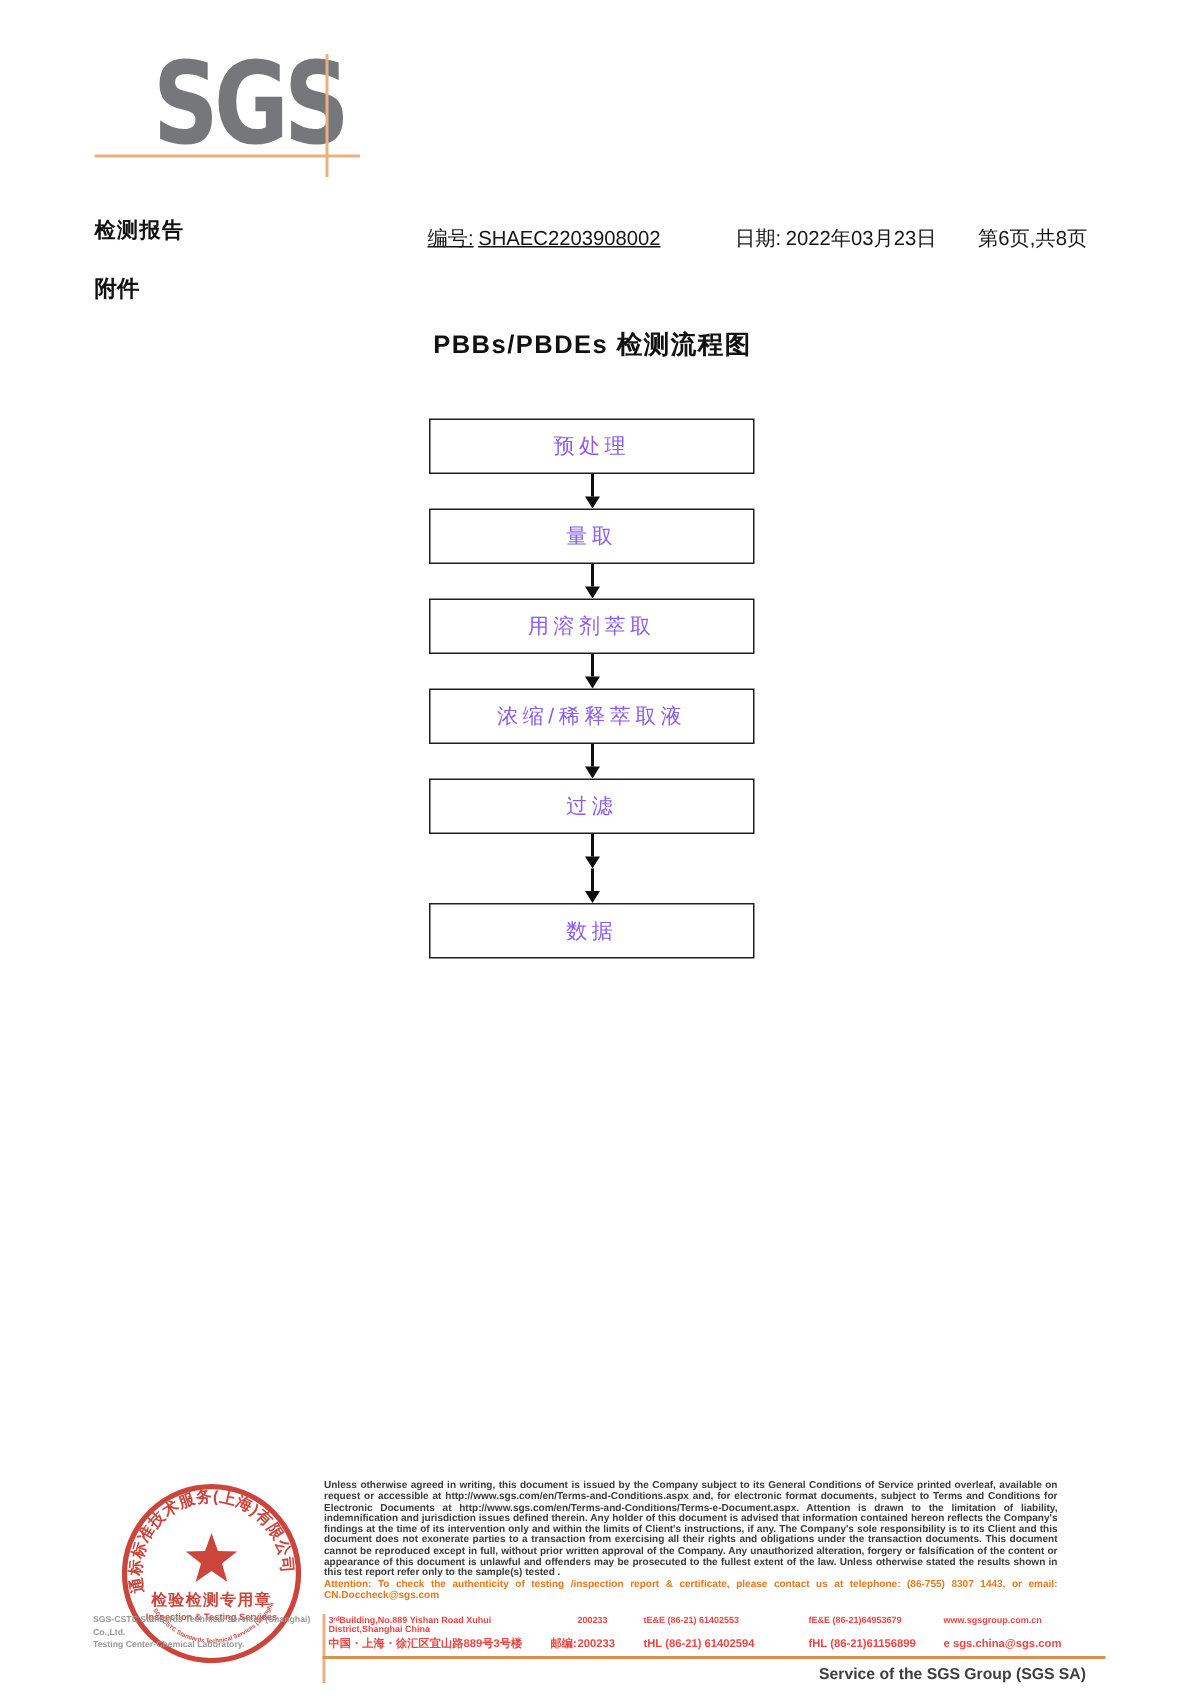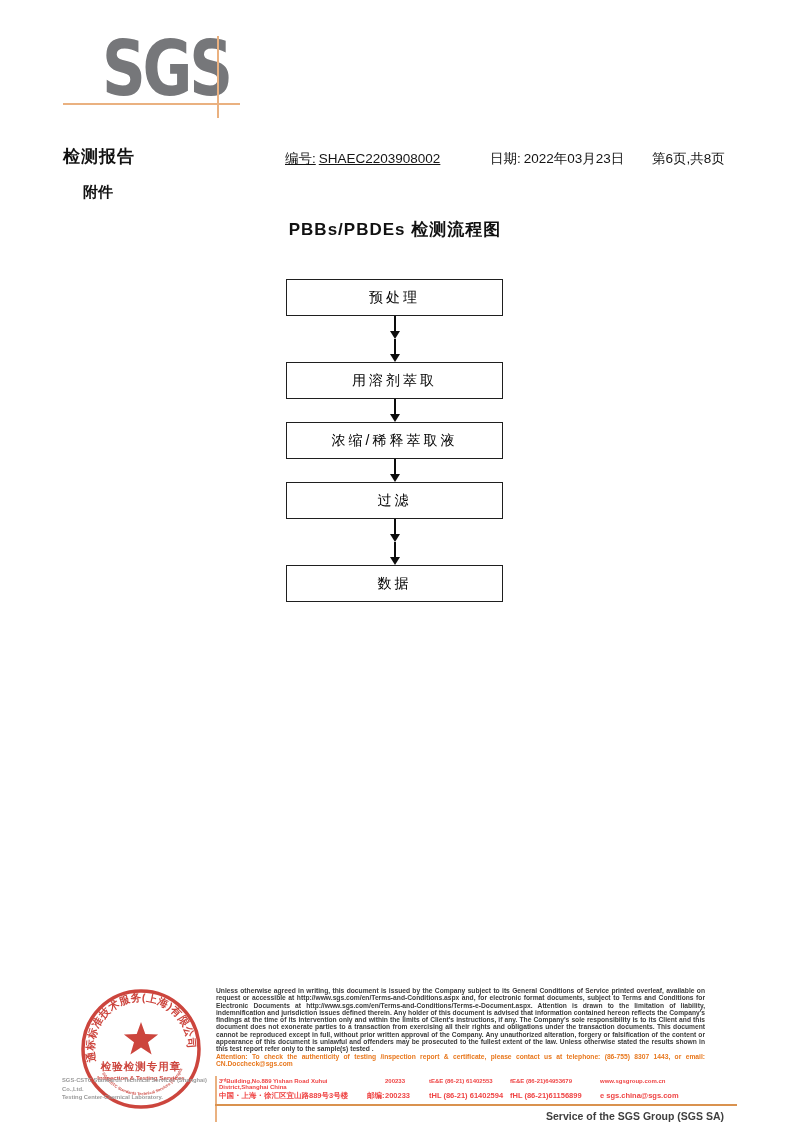--- a/index.html
+++ b/index.html
@@ -15,54 +15,54 @@
   }
   
   .logo-text{
     position:absolute;left:102px;top:31px;font-family:"DejaVu Sans",sans-serif;
     font-weight:bold;font-size:76px;line-height:1;color:var(--logo-gray);
     letter-spacing:-4px;transform:scaleX(0.8);transform-origin:left top;
   }
   .logo-hline{position:absolute;left:63px;top:103px;width:177px;height:2px;background:var(--line-orange);}
   .logo-vline{position:absolute;left:217px;top:36px;width:2px;height:82px;background:var(--line-orange);}
   
-  .report-title{position:absolute;left:63px;top:145px;font-size:17px;font-weight:bold;letter-spacing:1px;}
+  .report-title{position:absolute;left:63px;top:145px;font-size:14px;font-weight:bold;letter-spacing:1px;}
   .hmeta{position:absolute;top:150px;font-size:13.5px;color:#151515;}
   .hmeta .lbl{margin-right:3px;}
   .report-no{left:285px;text-decoration:underline;}
   .report-date{left:490px;}
   .page-info{left:652px;}
-  .attachment{position:absolute;left:63px;top:183px;font-size:15px;font-weight:bold;margin-left:20px;}
+  .attachment{position:absolute;left:63px;top:183px;font-size:15px;font-weight:bold;}
   
   .flow-title{position:absolute;left:236px;top:218px;width:318px;text-align:center;
     font-size:17px;font-weight:bold;letter-spacing:1px;}
   .flow-col{position:absolute;left:286px;top:279px;width:217px;display:flex;flex-direction:column;}
   .flow-box{
     height:37px;box-sizing:border-box;border:1px solid #1f1f1f;background:#fff;
     display:flex;align-items:center;justify-content:center;
-    font-size:14px;letter-spacing:3px;color:#000000;
+    font-size:14px;letter-spacing:3px;color:#8b5cf6;
   }
   .flow-arrow{height:23px;display:flex;flex-direction:column;align-items:center;}
   .flow-arrow::before{content:"";width:2px;flex:1;background:#0d0d0d;}
   .flow-arrow::after{content:"";width:0;height:0;border-left:5px solid transparent;
     border-right:5px solid transparent;border-top:8px solid #0d0d0d;}
   
   .legal{
     position:absolute;left:216px;top:987px;width:489px;
     font-size:6.7px;line-height:7.3px;text-align:justify;color:#3c3c3c;font-weight:bold;
   }
   .attention{color:var(--attention-orange);}
   .addr{position:absolute;left:219px;top:1078px;width:500px;color:#ef4444;font-weight:bold;}
   .addr-row{display:flex;align-items:baseline;height:13px;}
   .addr-row.en{font-size:6px;}
   .addr-row.cn{font-size:7.5px;}
   .ac1{width:148px;}
   .ac2{width:18px;}
   .ac3{width:44px;}
-  .ac4{width:81px;}
+  .ac4{width:110px;}
   .ac5{width:90px;}
   .ac6{flex:1;}
   .addr-vline{position:absolute;left:215px;top:1076px;width:2px;height:46px;background:var(--line-orange);}
   .footer-hline{position:absolute;left:215px;top:1104px;width:522px;height:2px;background:#d9924f;}
   .member{position:absolute;left:520px;top:1110px;width:230px;text-align:center;
     font-size:10.5px;font-weight:bold;color:#3f3f3f;}
   
   .stamp{position:absolute;left:76px;top:984px;width:130px;height:130px;opacity:0.93;}
   .company-lines{position:absolute;left:62px;top:1076px;width:160px;
     font-size:5.8px;line-height:8.5px;color:#9a9a9a;font-weight:bold;}
@@ -83,20 +83,21 @@
   <div class="hmeta report-date">
     <span class="lbl">日期:</span><span>2022年03月23日</span>
   </div>
   <div class="hmeta page-info">第6页,共8页</div>
   <div class="attachment">附件</div>
 
   <div class="flow-title">PBBs/PBDEs 检测流程图</div>
   <div class="flow-col">
     <div class="flow-box">预处理</div>
     <div class="flow-arrow"></div>
+    <div class="flow-box">量取</div>
     <div class="flow-arrow"></div>
     <div class="flow-box">用溶剂萃取</div>
     <div class="flow-arrow"></div>
     <div class="flow-box">浓缩/稀释萃取液</div>
     <div class="flow-arrow"></div>
     <div class="flow-box">过滤</div>
     <div class="flow-arrow"></div>
     <div class="flow-arrow"></div>
     <div class="flow-box">数据</div>
   </div>

